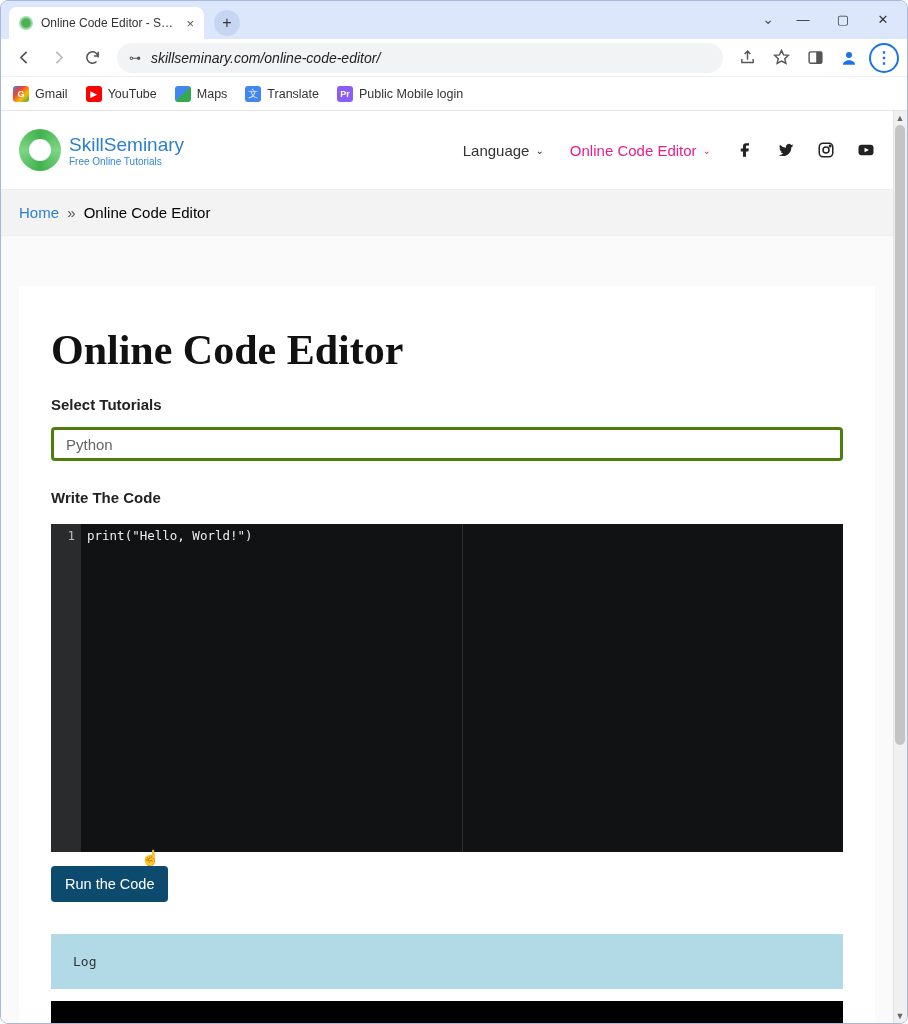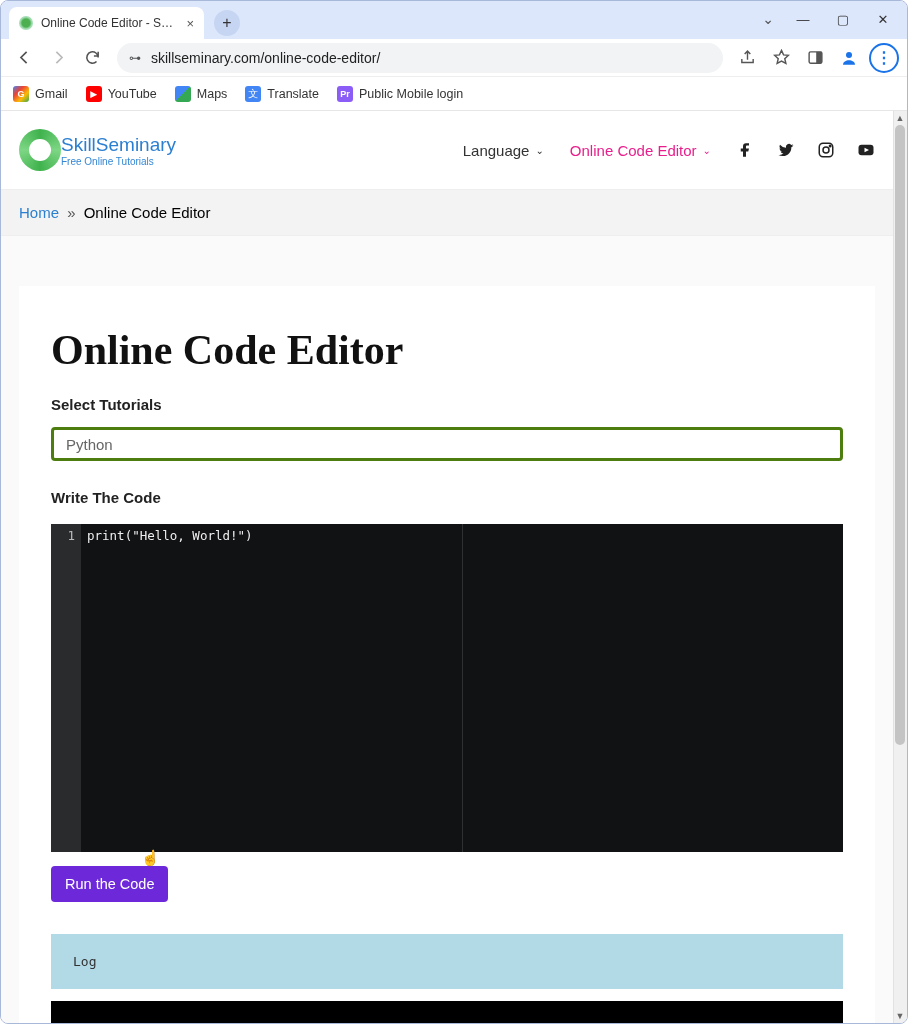--- a/index.html
+++ b/index.html
@@ -68,21 +68,21 @@
     width:30px;height:30px;display:flex;align-items:center;justify-content:center;
     color:#555;border-radius:50%;
   }
   .nav-icon.disabled{color:#bbb;}
   .addr-wrap{
     flex:1;display:flex;align-items:center;
     background:#f1f3f4;border-radius:16px;height:30px;
     padding:0 12px;gap:10px;font-size:14px;color:#555;
     margin:0 6px;
   }
-  .addr-url{color:#222;}
+  .addr-url{color:#222;font-style:italic;}
   .toolbar-right{display:flex;align-items:center;gap:6px;}
   .tb-icon{width:28px;height:28px;display:flex;align-items:center;justify-content:center;color:#555;}
   .tb-icon.blue{color:#1a73e8;}
   .kebab{width:30px;height:30px;border:2px solid #1a73e8;border-radius:50%;display:flex;align-items:center;justify-content:center;color:#1a73e8;font-weight:bold;}
 
   .bookmarks{
     height:34px;background:#fff;display:flex;align-items:center;
     padding:0 12px;gap:18px;font-size:12.5px;color:#333;
     border-bottom:1px solid #e6e6e6;
   }
@@ -107,21 +107,21 @@
   }
   .vthumb{position:absolute;right:2px;top:14px;width:10px;height:620px;background:#c4c4c4;border-radius:5px;}
   .varrow{position:absolute;right:0;width:14px;height:14px;display:flex;align-items:center;justify-content:center;font-size:9px;color:#666;}
   .varrow.up{top:0;}
   .varrow.down{bottom:0;}
 
   .site-header{
     background:#fff;height:78px;display:flex;align-items:center;
     padding:0 18px;justify-content:space-between;
   }
-  .logo-wrap{display:flex;align-items:center;}
+  .logo-wrap{display:flex;align-items:center;gap:8px;}
   .logo-swirl{
     width:42px;height:42px;border-radius:50%;
     background:conic-gradient(#3fb24d,#7dd684,#3fb24d,#7dd684,#3fb24d);
     position:relative;
   }
   .logo-swirl::after{content:"";position:absolute;inset:10px;background:#fff;border-radius:50%;}
   .logo-text{display:flex;flex-direction:column;}
   .logo-title{color:#2b7fd0;font-size:19px;font-weight:500;}
   .logo-sub{color:#3487d4;font-size:10px;}
   .nav-right{display:flex;align-items:center;gap:26px;font-size:15px;}
@@ -151,21 +151,21 @@
   .editor{
     margin-top:18px;background:#111214;height:328px;
     display:flex;font-family:Consolas,monospace;font-size:12.5px;
     position:relative;
   }
   .gutter{width:30px;background:#2a2b2d;color:#bbb;text-align:right;padding:4px 6px 0 0;}
   .code-area{flex:1;padding:4px 6px 0;color:#eee;position:relative;}
   .code-divider{position:absolute;left:50%;top:0;bottom:0;width:1px;background:#2f3032;}
 
   .run-btn{
-    margin-top:14px;background:#6d28d9;color:#fff;border:none;
+    margin-top:14px;background:#0c4a6e;color:#fff;border:none;
     padding:10px 14px;font-size:14.5px;border-radius:4px;cursor:pointer;
   }
   .cursor-hand{
     position:absolute;font-size:14px;color:#333;pointer-events:none;
   }
 
   .log-box{
     margin-top:32px;background:#b1d9e6;color:#333;
     font-family:Consolas,monospace;font-size:13px;
     padding:20px 22px;

